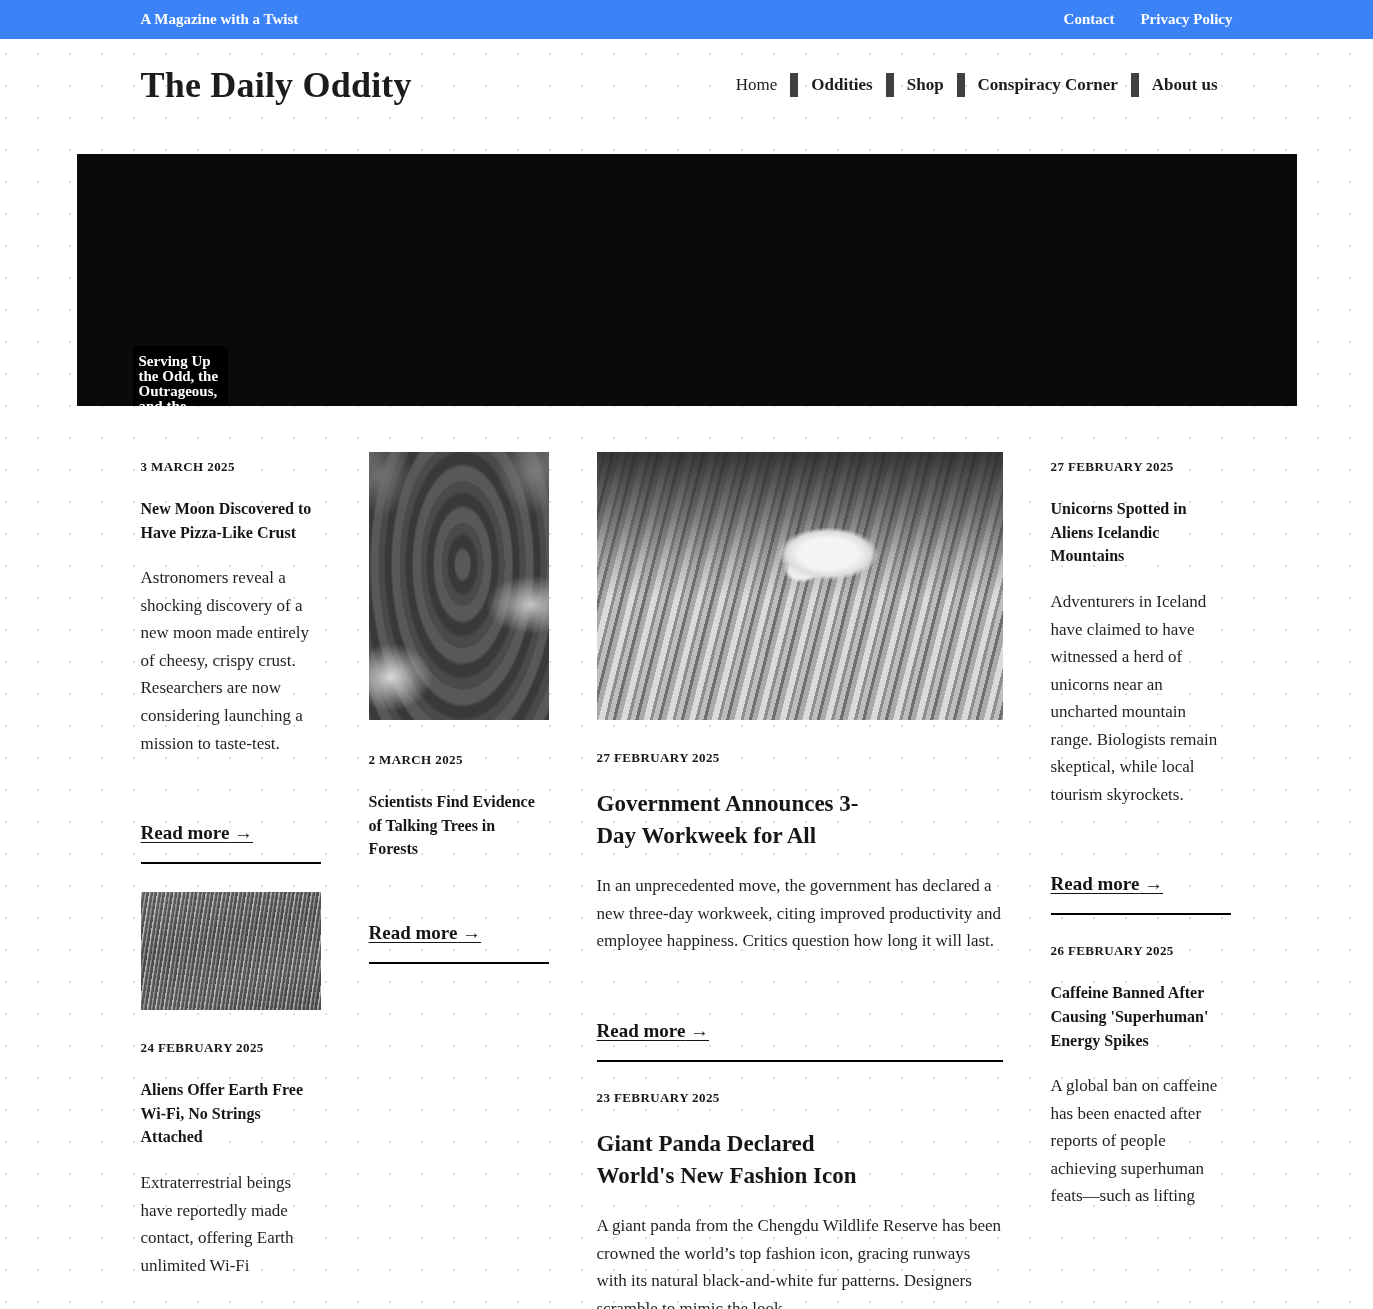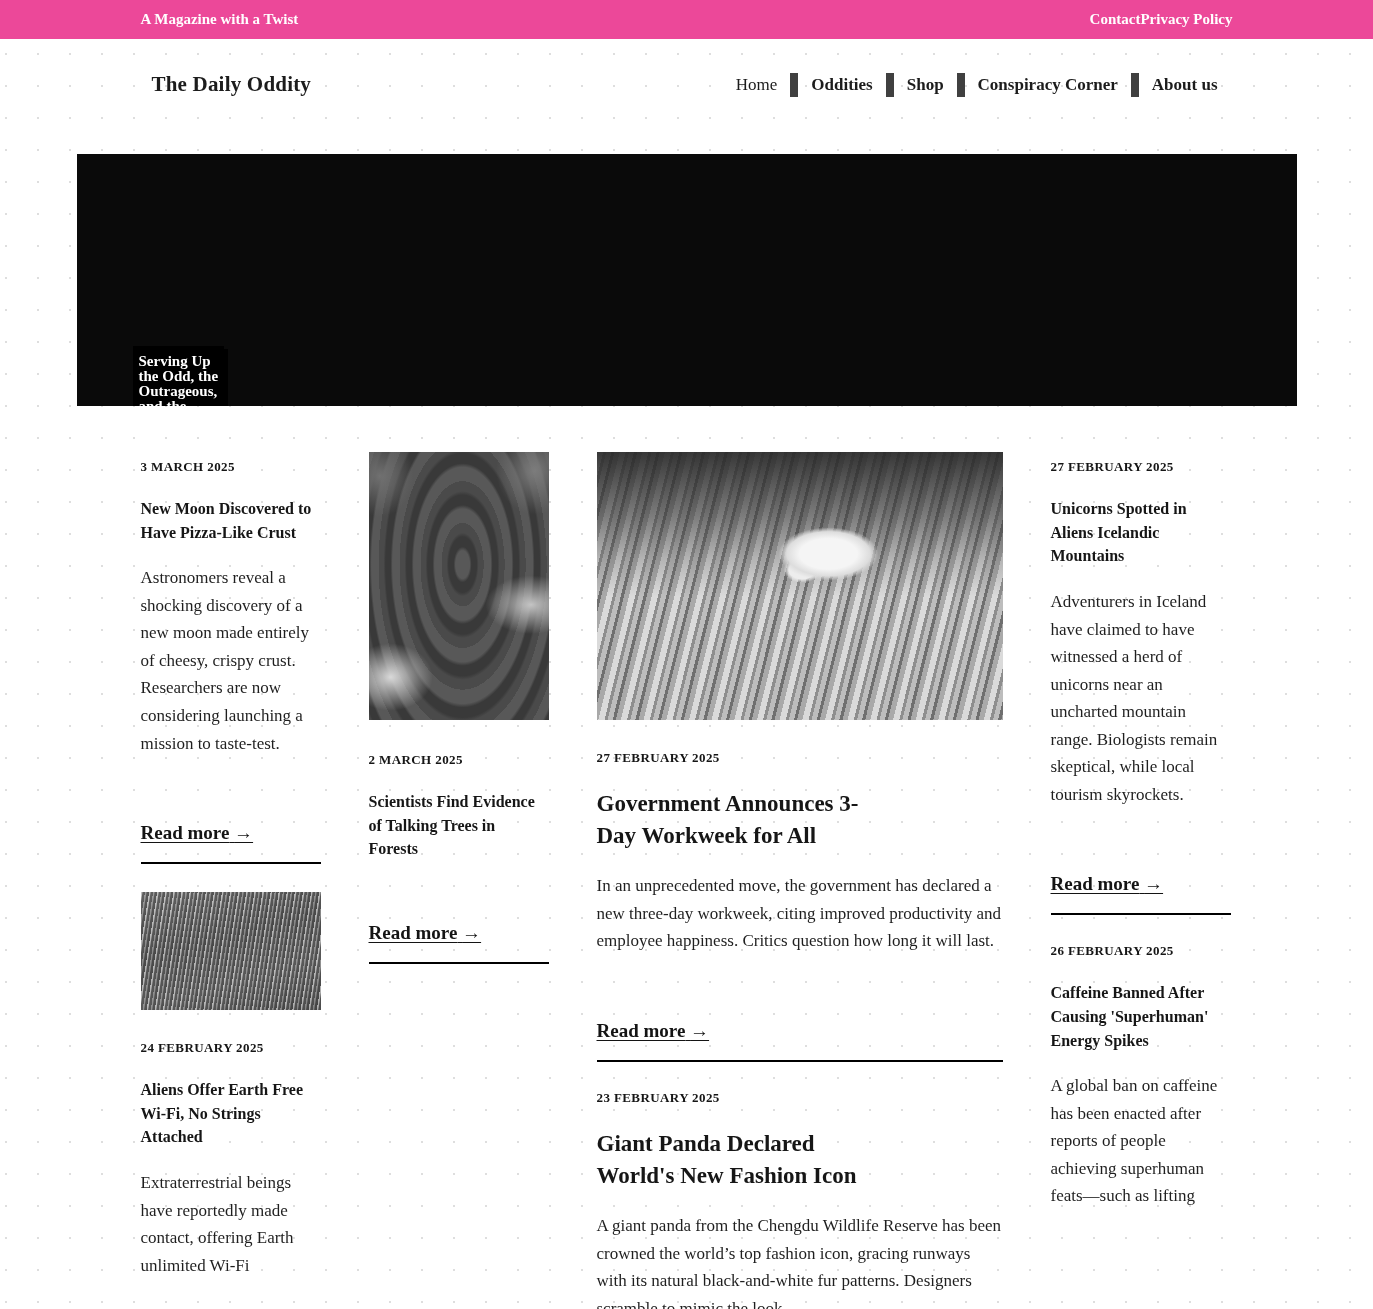--- a/index.html
+++ b/index.html
@@ -9,31 +9,31 @@
     font-family: "Liberation Serif", "DejaVu Serif", serif;
     color: #1c1c1c;
     background:
       radial-gradient(circle, #dedede 1.4px, rgba(255,255,255,0) 1.5px) 22px 6px / 32px 32px,
       #ffffff;
   }
   .page { width: 1220px; margin: 0 auto; }
   .inner { padding: 0 64px; }
 
   
-  .topbar { background: #ec4899; height: 39px; }
+  .topbar { background: #3b82f6; height: 39px; }
   .topbar .inner.page {
     height: 100%; display: flex; align-items: center; justify-content: space-between;
   }
   .tagline { color: #fff; font-size: 15px; font-weight: 700; }
-  .topbar-links { display: flex; }
+  .topbar-links { display: flex; gap: 26px; }
   .topbar-links a { color: #fff; font-size: 15px; font-weight: 700; text-decoration: none; }
 
   
   .header { height: 91px; display: flex; align-items: center; justify-content: space-between; }
-  .site-title { font-size: 21px; font-weight: 700; margin: 11px; letter-spacing: 0.2px; cursor: pointer; }
+  .site-title { font-size: 36px; font-weight: 700; margin: 0; letter-spacing: 0.2px; cursor: pointer; }
   .nav { display: flex; align-items: flex-end; list-style: none; margin: 15px; padding: 0; }
   .nav li { padding: 0 13px; line-height: 24px; }
   .nav li:first-child { padding-left: 0; }
   .nav li:last-child { padding-right: 0; }
   .nav li + li { border-left: 8px solid #404040; font-weight: bold; }
   .nav a { color: #1c1c1c; font-size: 17px; text-decoration: none; }
 
   
   .hero { position: relative; margin-top: 24px; height: 252px; overflow: hidden; background: #0a0a0a; }
   .hero * { position: absolute; }

